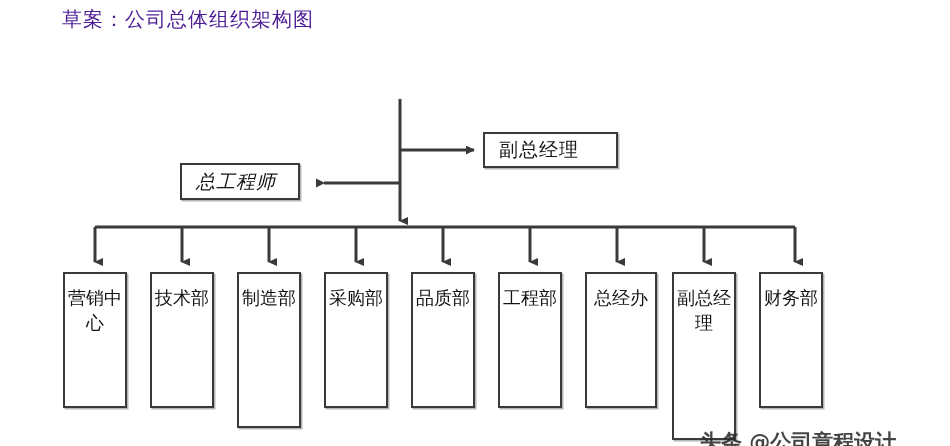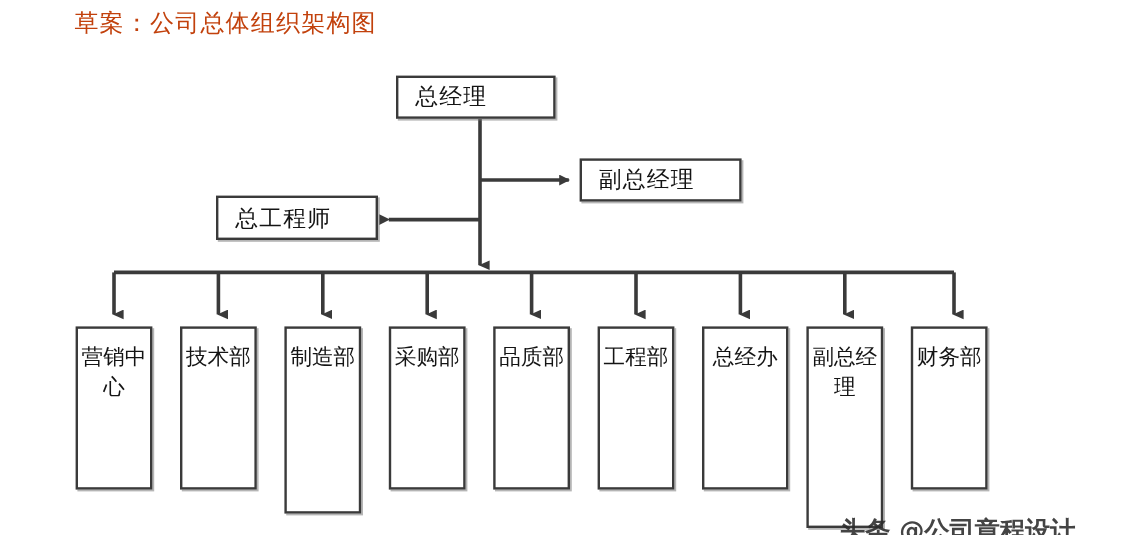--- a/index.html
+++ b/index.html
@@ -14,21 +14,21 @@
     background: #ffffff;
     font-family: "DejaVu Sans", "Liberation Sans", sans-serif;
     overflow: hidden;
   }
   #chart-title {
     position: absolute;
     left: 62px;
     top: 6px;
     font-size: 20px;
     letter-spacing: 1px;
-    color: #c2410c;
+    color: #4c1d95;
     white-space: nowrap;
   }
   svg#org-canvas {
     position: absolute;
     left: 0;
     top: 0;
     width: 950px;
     height: 446px;
   }
   .node-box {
@@ -105,29 +105,26 @@
       <line x1="182" y1="227" x2="182" y2="262" stroke-width="3" marker-end="url(#arrow-down)"></line>
       <line x1="269" y1="227" x2="269" y2="262" stroke-width="3" marker-end="url(#arrow-down)"></line>
       <line x1="356" y1="227" x2="356" y2="262" stroke-width="3" marker-end="url(#arrow-down)"></line>
       <line x1="443" y1="227" x2="443" y2="262" stroke-width="3" marker-end="url(#arrow-down)"></line>
       <line x1="530" y1="227" x2="530" y2="262" stroke-width="3" marker-end="url(#arrow-down)"></line>
       <line x1="617" y1="227" x2="617" y2="262" stroke-width="3" marker-end="url(#arrow-down)"></line>
       <line x1="704" y1="227" x2="704" y2="262" stroke-width="3" marker-end="url(#arrow-down)"></line>
     </g>
   </svg>
 
-  <div class="node-box top-box" style="left:330px; top:63px; width:133px; height:36px;">
-    <div class="node-label-h">总经理</div>
-  </div>
 
   <div class="node-box top-box" style="left:483px; top:132px; width:135px; height:36px;padding-left:32px;">
     <div class="node-label-h">副总经理</div>
   </div>
 
-  <div class="node-box top-box" style="left:180px; top:163px; width:135px; height:37px;">
+  <div class="node-box top-box" style="left:180px; top:163px; width:120px; height:37px;font-style:italic;">
     <div class="node-label-h">总工程师</div>
   </div>
 
   <div id="department-boxes">
       <div class="node-box" style="left: 63px; top: 272px; width: 64px; height: 136px;">
         <div class="node-label-v">营销中心</div>
       </div>
       <div class="node-box" style="left: 150px; top: 272px; width: 64px; height: 136px;">
         <div class="node-label-v">技术部</div>
       </div>

